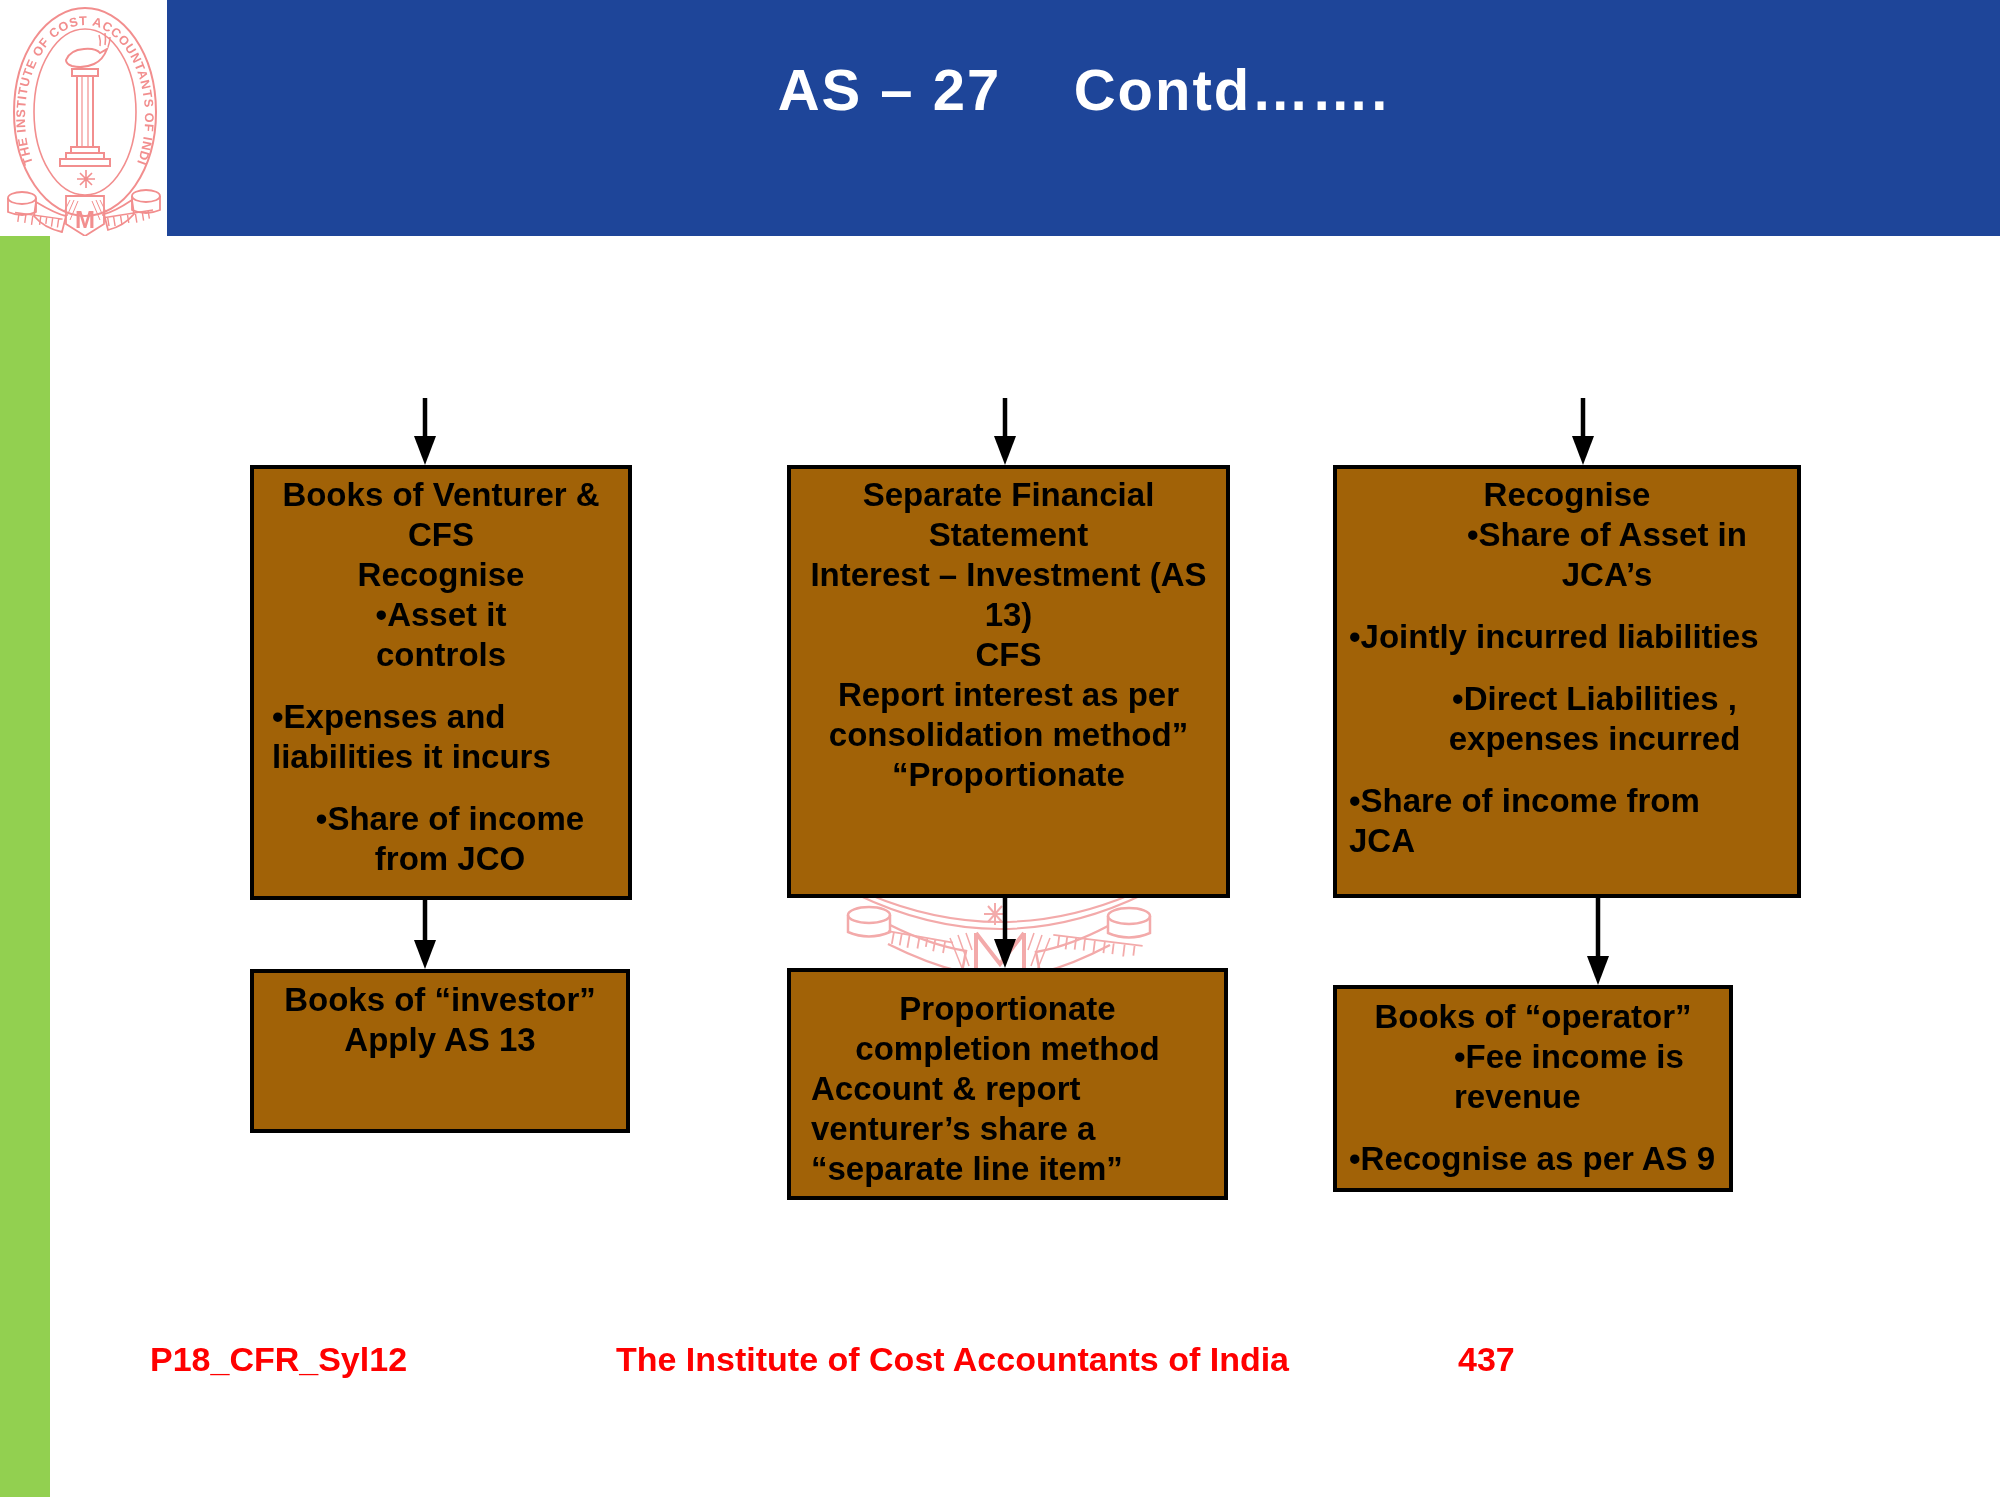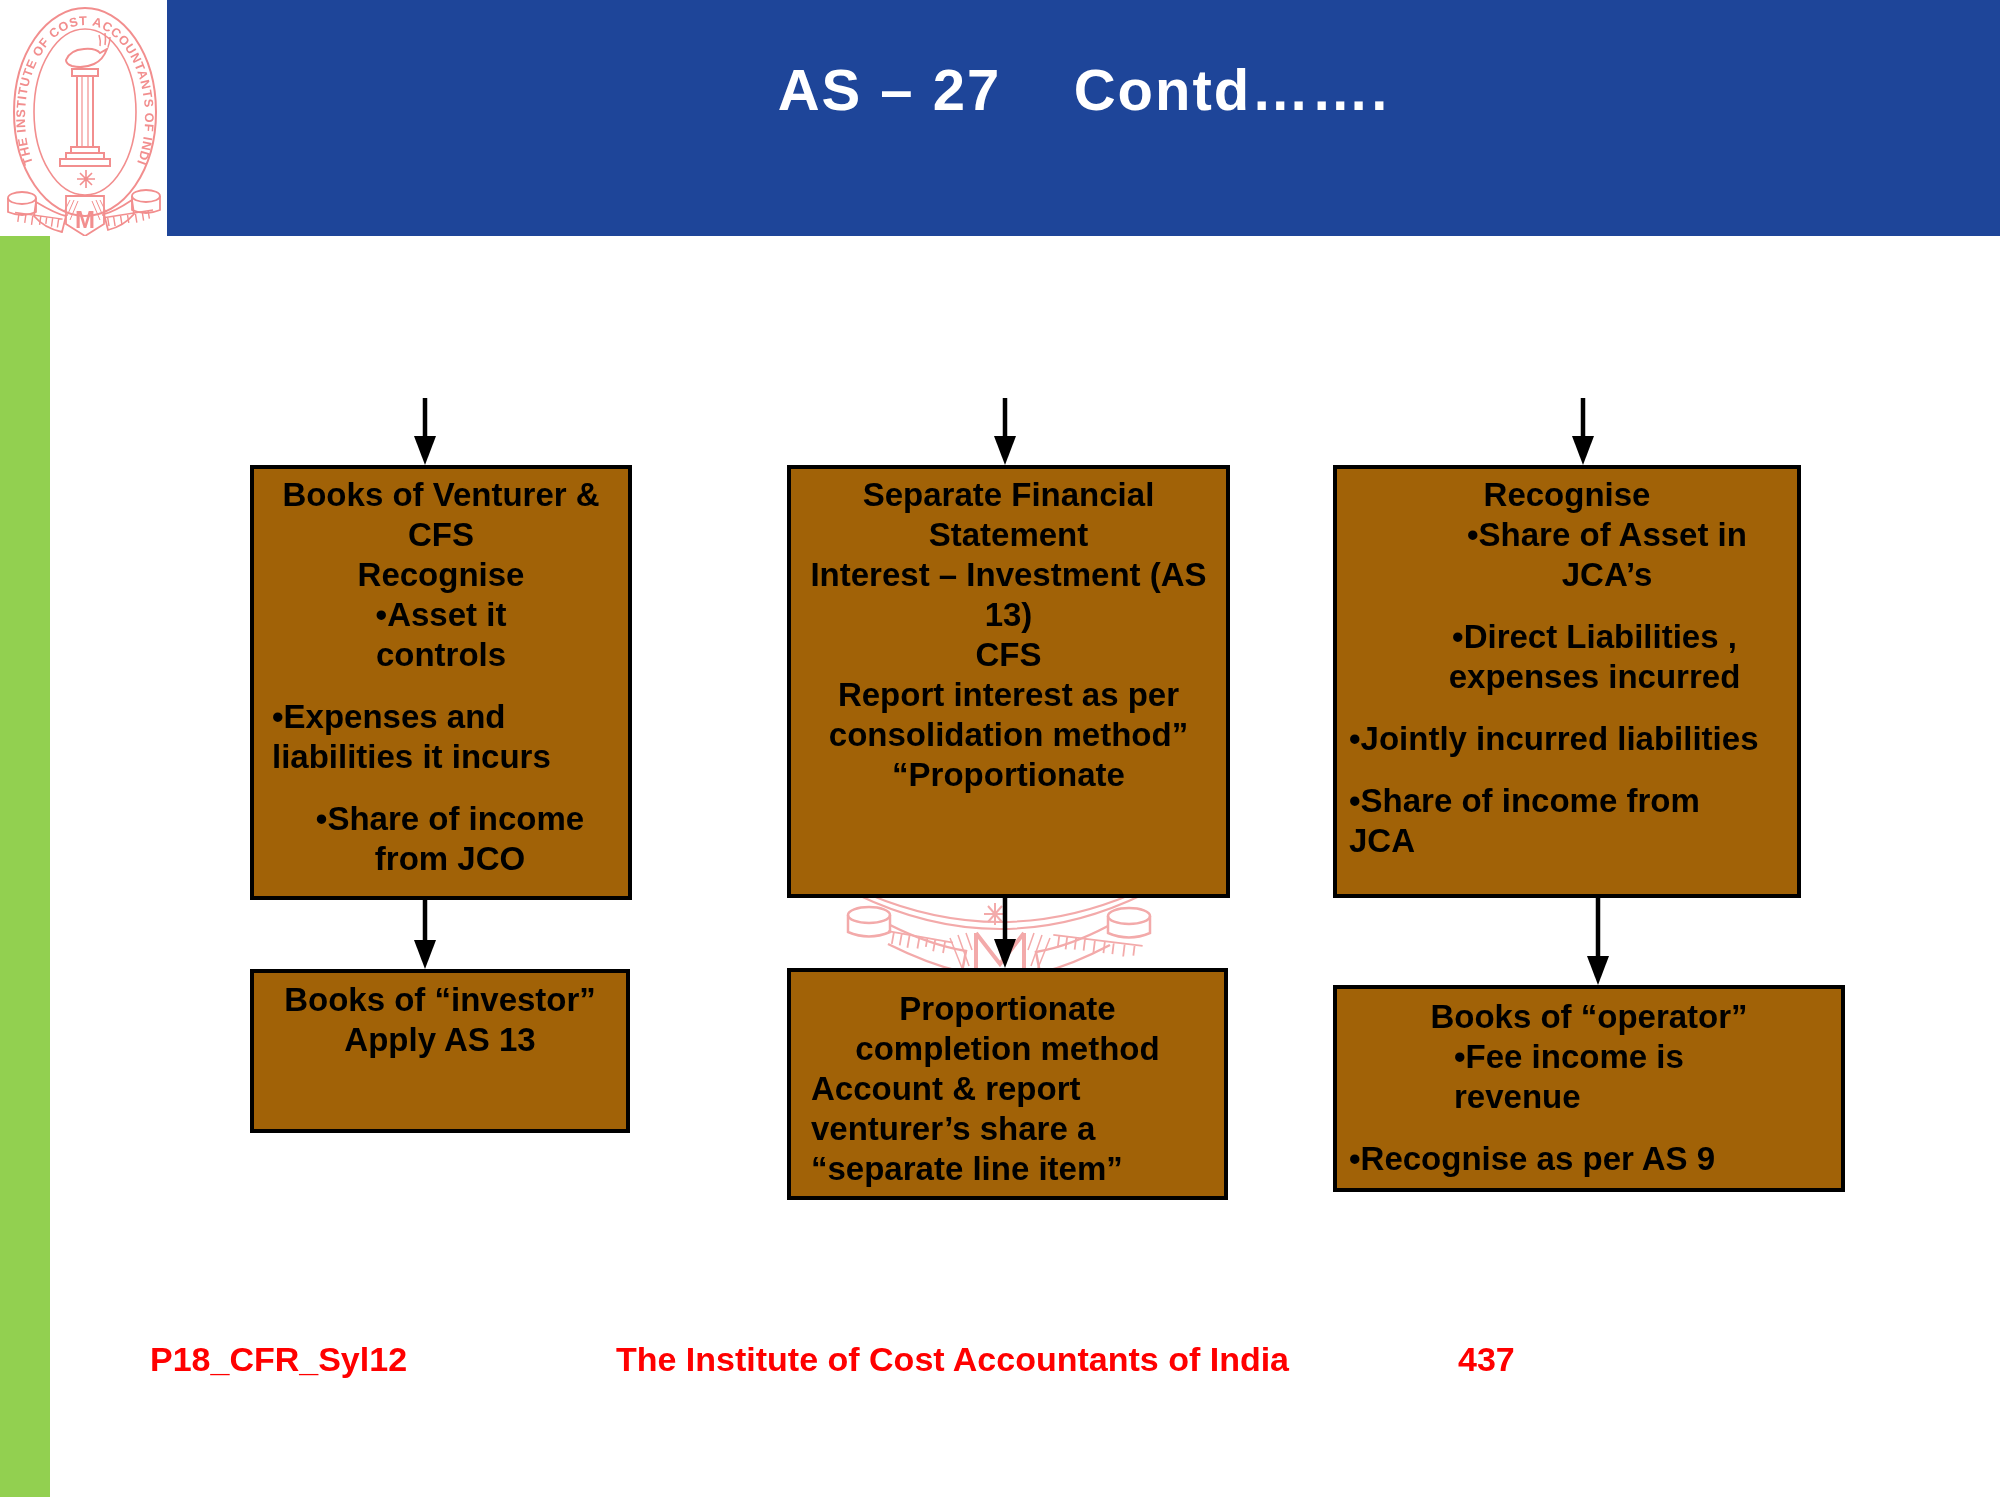--- a/index.html
+++ b/index.html
@@ -22,21 +22,21 @@
   
   .flow-box{position:absolute;background:#a16207;border:4px solid var(--box-border);box-sizing:border-box;
             z-index:2;color:#000;font-weight:bold;font-size:33px;}
   .flow-box .line{line-height:40px;white-space:pre;}
   .flow-box .para.gap{margin-top:22px;}
   .b0{left:250px;top:465px;width:382px;height:435px;padding-top:6px;}
   .b1{left:787px;top:465px;width:443px;height:433px;padding-top:6px;}
   .b2{left:1333px;top:465px;width:468px;height:433px;padding-top:6px;}
   .b3{left:250px;top:969px;width:380px;height:164px;padding-top:7px;}
   .b4{left:787px;top:968px;width:441px;height:232px;padding-top:17px;}
-  .b5{left:1333px;top:985px;width:512px;height:207px;padding-top:8px;}
+  .b5{left:1333px;top:985px;width:400px;height:207px;padding-top:8px;}
 
   
   .arrow{position:absolute;z-index:3;}
   .arrow line{stroke:#000;stroke-width:4.5;}
   .arrow polygon{fill:#000;}
 
   
   .footer-item{position:absolute;top:1340px;color:var(--footer-red);font-weight:bold;font-size:34px;line-height:38px;}
   .footer-left{left:150px;}
   .footer-center{left:0;width:1905px;text-align:center;}
@@ -151,26 +151,26 @@
       </div>
     </div>
   <div class="flow-box b2">
       <div class="para" style="text-align: center; padding-left: 0px;">
         <div class="line">Recognise</div>
       </div>
       <div class="para" style="text-align: center; padding-left: 80px;">
         <div class="line">•Share of Asset in</div>
         <div class="line">JCA’s</div>
       </div>
+      <div class="para gap" style="text-align: left; padding-left: 12px;">
+        <div class="line">•Jointly incurred liabilities</div>
+      </div>
       <div class="para gap" style="text-align: center; padding-left: 55px;">
         <div class="line">•Direct Liabilities ,</div>
         <div class="line">expenses incurred</div>
-      </div>
-      <div class="para gap" style="text-align: left; padding-left: 12px;">
-        <div class="line">•Jointly incurred liabilities</div>
       </div>
       <div class="para gap" style="text-align: left; padding-left: 12px;">
         <div class="line">•Share of income from</div>
         <div class="line">JCA</div>
       </div>
     </div>
   <div class="flow-box b3">
       <div class="para" style="text-align: center; padding-left: 0px;">
         <div class="line">Books of “investor”</div>
         <div class="line">Apply AS 13</div>

